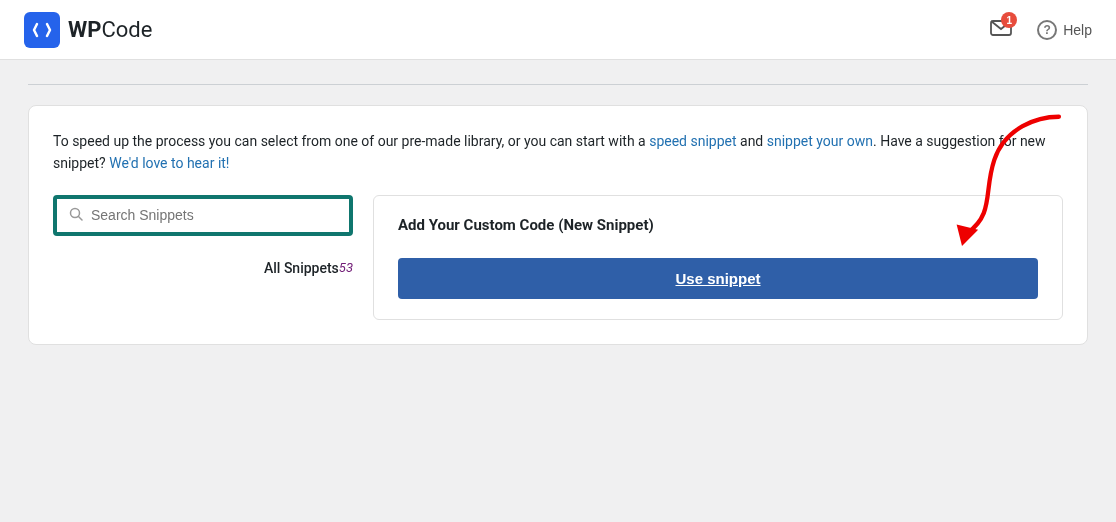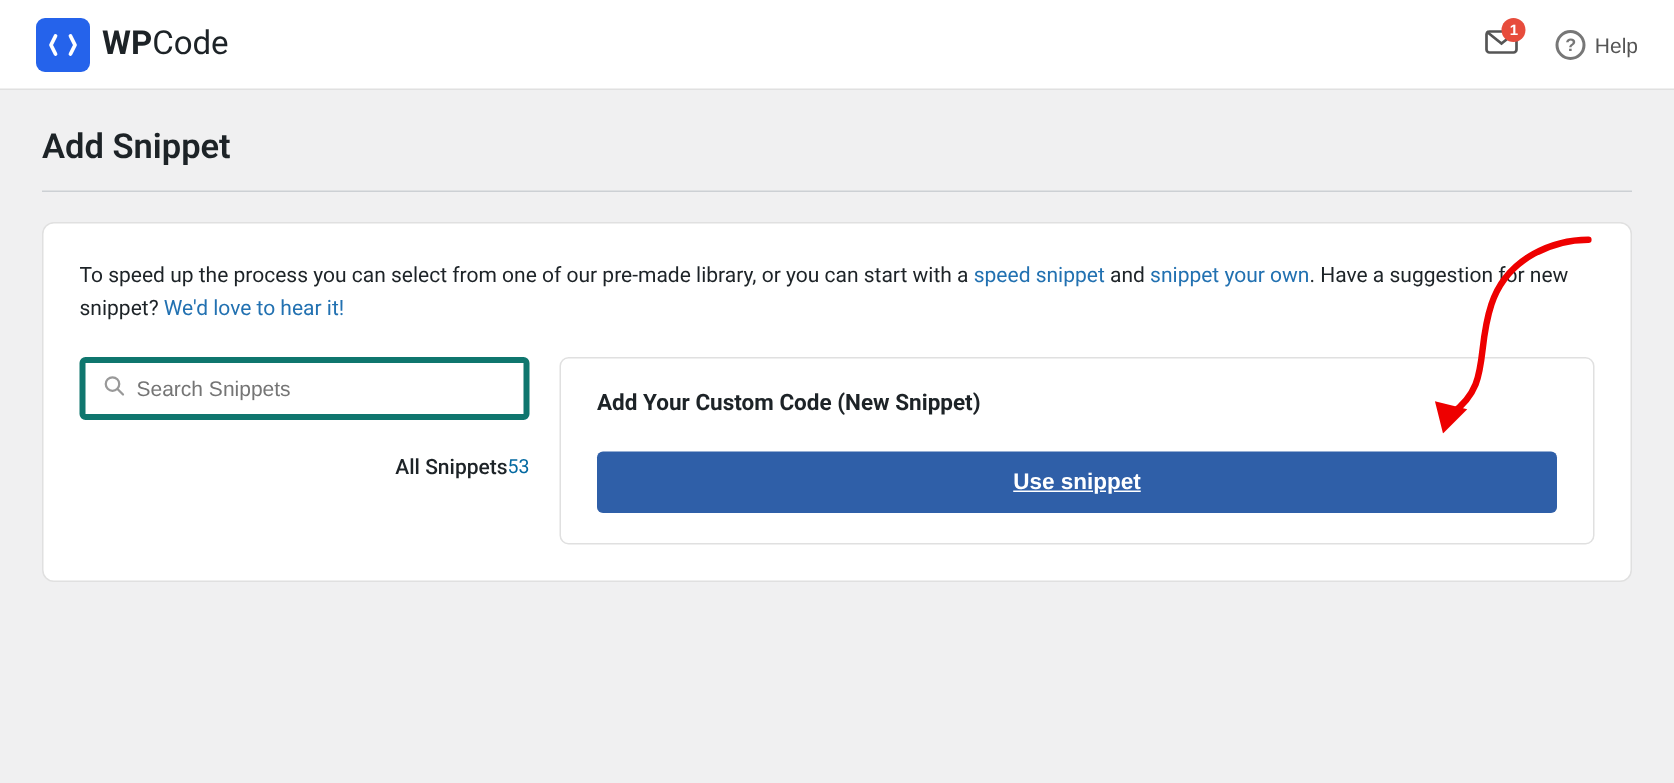--- a/index.html
+++ b/index.html
@@ -179,21 +179,22 @@
       align-items: center;
       padding: 4px 0;
     }
     .all-snippets-label {
       font-size: 14px;
       color: #1d2327;
       font-weight: 500;
     }
     .all-snippets-count {
       font-size: 13px;
-      color: #0369a1;
+      color: #701a75;
+      font-style: italic;
     }
 
     
     .right-panel {
       flex: 1;
     }
     .snippet-card {
       background: #fff;
       border: 1px solid #e0e0e0;
       border-radius: 6px;
@@ -254,21 +255,20 @@
       <span class="notification-badge">1</span>
     </button>
     <button class="help-btn">
       <div class="help-circle">?</div>
       <span>Help</span>
     </button>
   </div>
 </div>
 
 <div class="page-content">
-  <h1 class="page-title">Add Snippet</h1>
   <hr class="divider">
 
   <div class="main-card">
 
     <p class="info-text">
       <span>To speed up the process you can select from one of our pre-made library, or you can start with a </span><a href="#">speed snippet</a><span> and </span><a href="#">snippet your own</a><span>. Have a suggestion for new snippet? </span><a href="#">We'd love to hear it!</a>
     </p>
 
     <div class="content-row">
 

